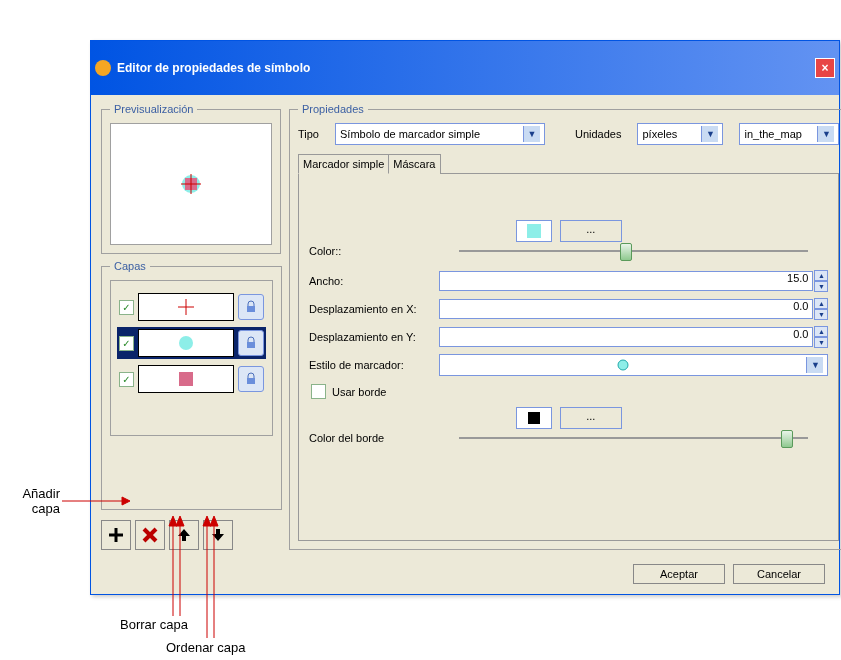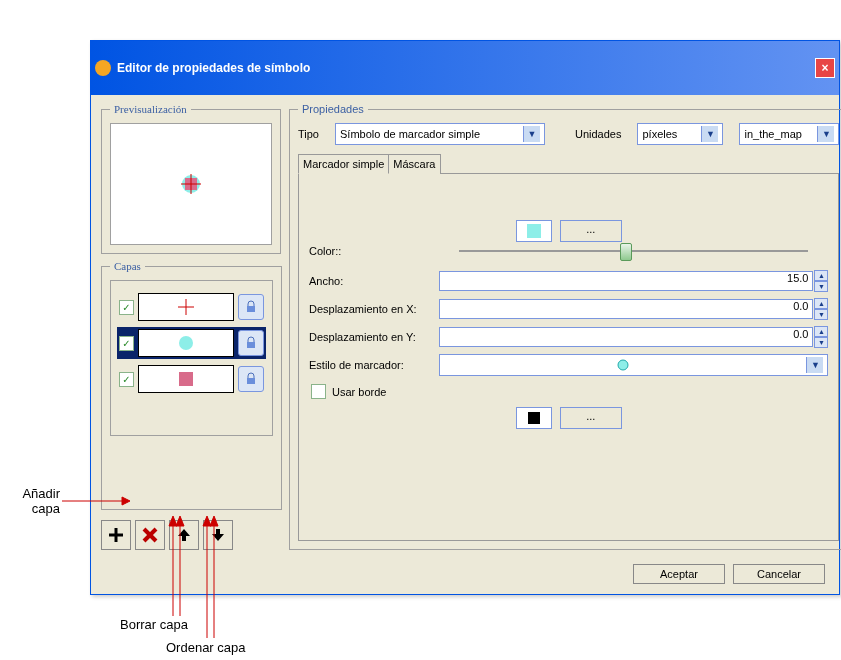--- a/index.html
+++ b/index.html
@@ -69,21 +69,20 @@
   legend {
     color: #3b5fa3;
     font-size: 11px;
     padding: 0 4px;
   }
   .left-col {
     width: 180px;
     display: flex;
     flex-direction: column;
     gap: 6px;
-    font-family: Liberation Serif, serif;
   }
   .preview-box {
     background: #fff;
     border: 1px solid #a0a0a0;
     height: 120px;
     display: flex;
     align-items: center;
     justify-content: center;
     position: relative;
   }
@@ -483,20 +482,27 @@
             <span class="checkbox" style="color:transparent">✓</span>
             <span>Usar borde</span>
           </div>
 
           <div style="display:flex; justify-content:center; gap:4px;">
             <div class="color-swatch">
               <div style="width:12px;height:12px;background:#000"></div>
             </div>
             <div class="btn">...</div>
           </div>
+          <div style="display:grid;grid-template-columns:130px 1fr;align-items:center">
+            <span>Color del borde</span>
+            <div class="slider">
+              <div class="track"></div>
+                <div class="thumb" style="left:92%"></div>
+            </div>
+          </div>
 
         </div>
       </fieldset>
     </div>
 
     <div class="dialog-buttons">
       <div class="dlg-btn">Aceptar</div>
       <div class="dlg-btn">Cancelar</div>
     </div>
   </div>

